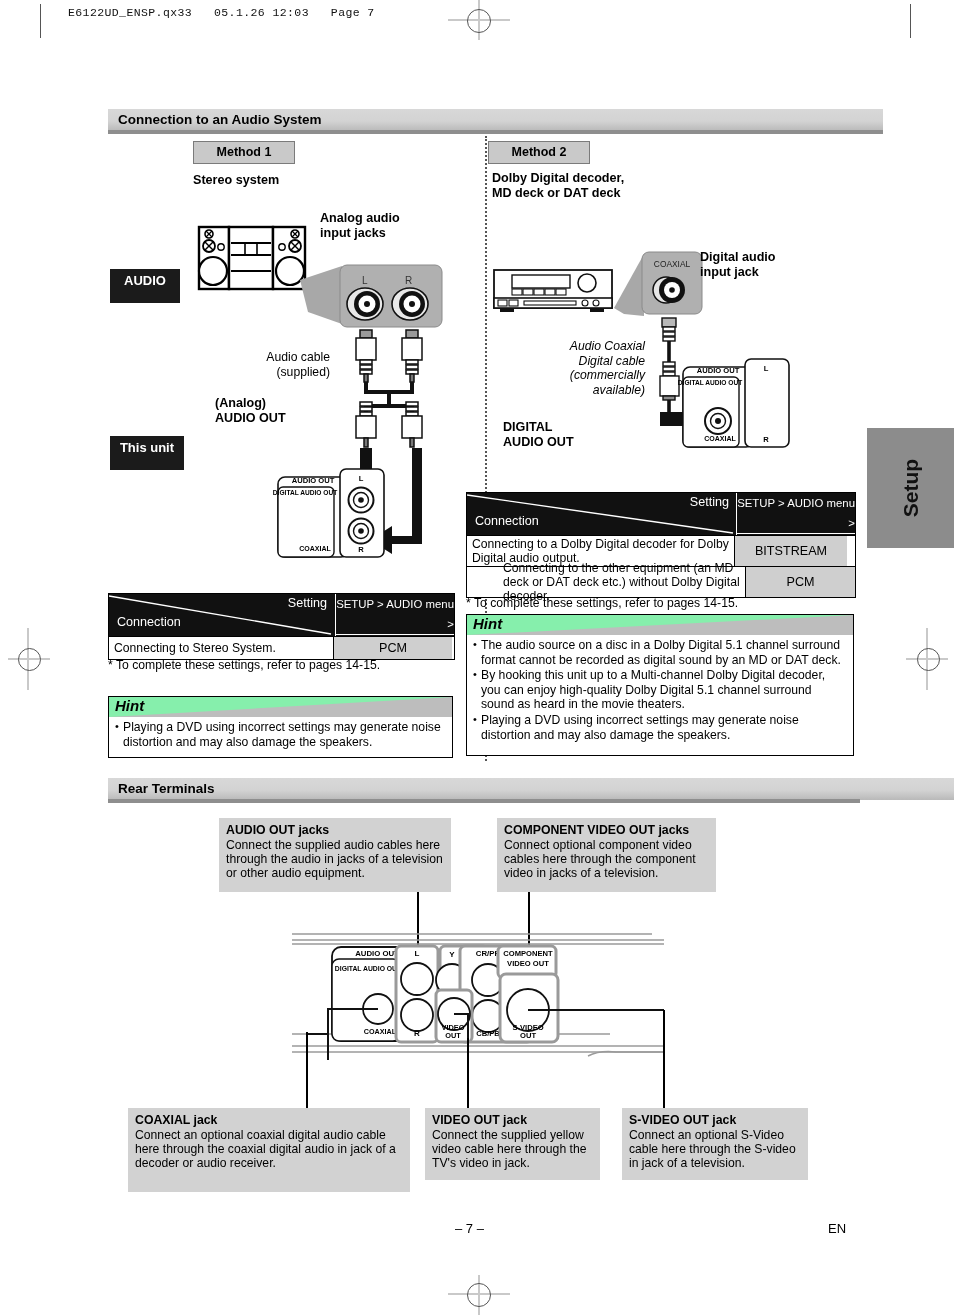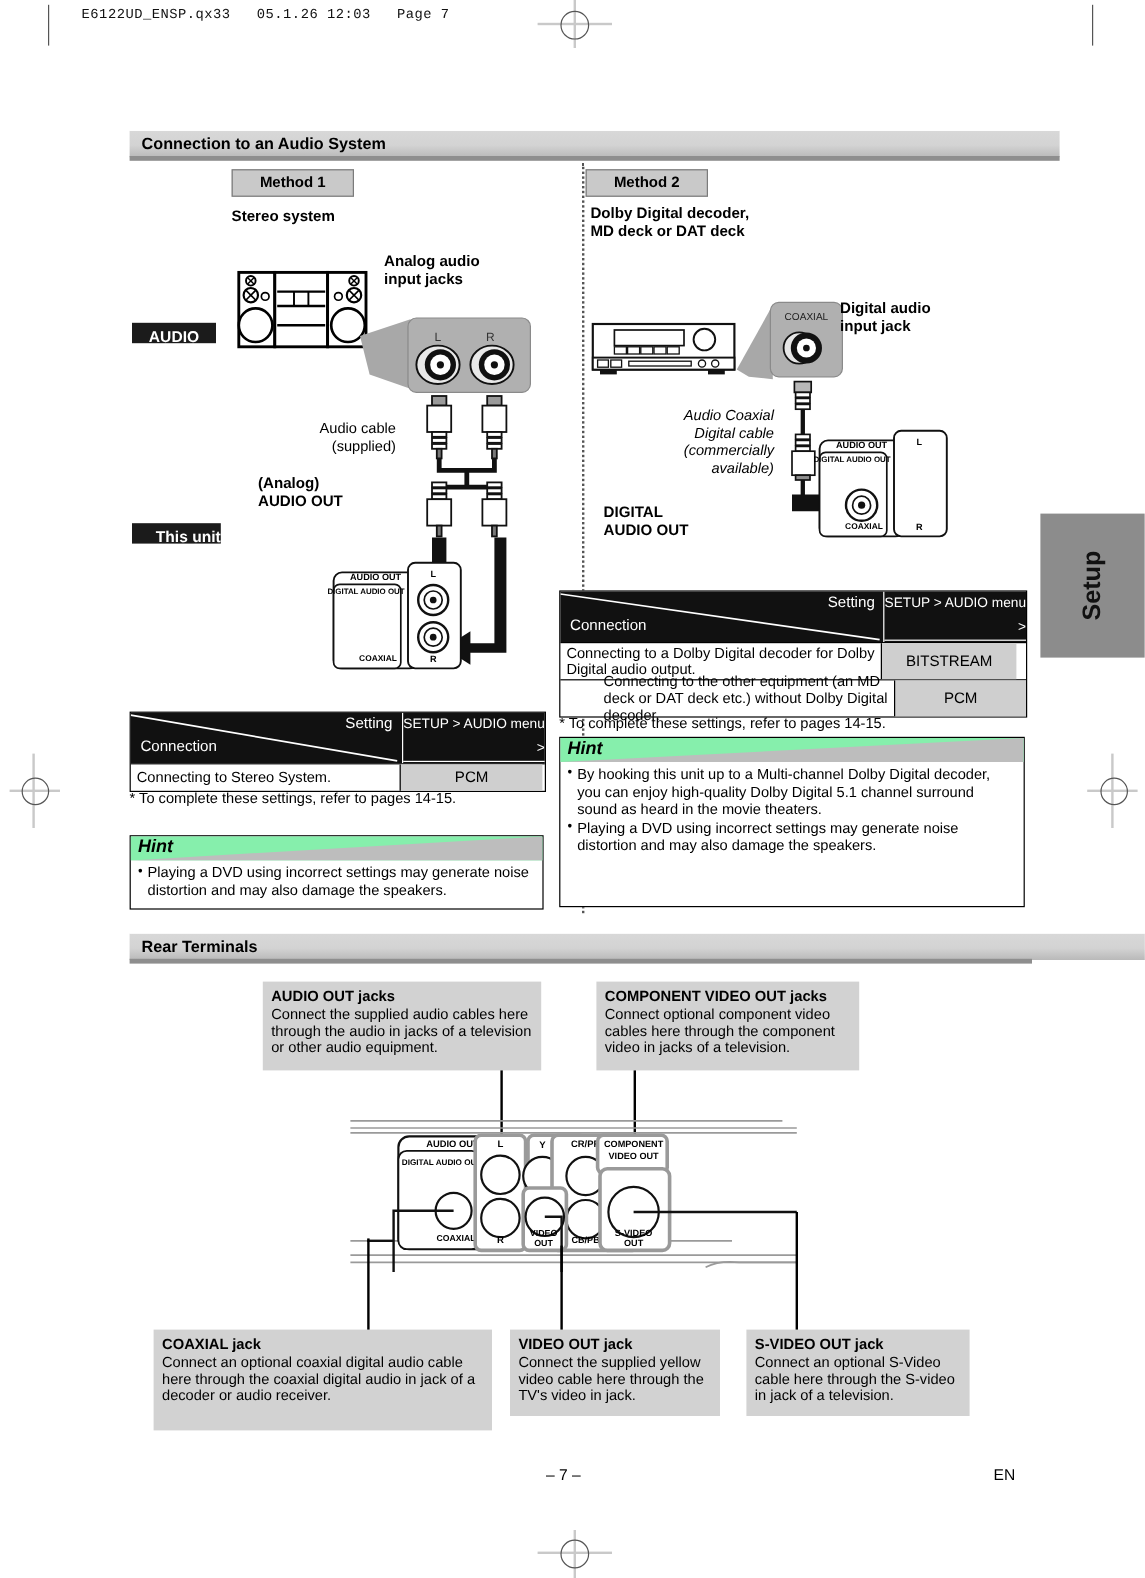--- a/index.html
+++ b/index.html
@@ -22,21 +22,21 @@
       border-top:1px solid #fff;}
   .sec-head .txt{position:absolute;left:10px;top:3px;font-size:13.5px;font-weight:bold;color:#000;}
   .sec-rule{position:absolute;height:4px;background:#8e8e8e;}
 
   
   .pill{position:absolute;background:#c9c9c9;border:1px solid #7b7b7b;
         font-size:12.5px;font-weight:bold;text-align:center;line-height:21px;height:21px;}
 
   
   .badge{position:absolute;background:#1b1b1b;color:#fff;font-size:13px;font-weight:bold;
-         line-height:23px;height:17px;text-align:center;}
+         line-height:23px;height:34px;text-align:center;}
 
   .hd{position:absolute;font-size:12.6px;font-weight:bold;line-height:14.5px;white-space:pre-line;}
   .lt{position:absolute;font-size:12.2px;line-height:14.5px;white-space:pre-line;}
   .lt.right{text-align:right;}
 
   
   .vdots{position:absolute;width:0;border-left:2px dotted #555;}
 
   
   .tbl{position:absolute;border:1px solid #000;background:#fff;}
@@ -173,21 +173,21 @@
   <circle cx="112" cy="42" r="8.5" fill="#fff"></circle>
   <circle cx="112" cy="42" r="3" fill="#111"></circle>
 </svg>
 </div>
 
 <div class="lt right" style="left:215px;top:350px;width:115px;">Audio cable
 (supplied)</div>
 <div class="hd" style="left:215px;top:396px;">(Analog)
 AUDIO OUT</div>
 
-<div class="badge" style="left:110px;top:436px;width:74px;text-align:right;">
+<div class="badge" style="left:110px;top:436px;width:74px;">
   <span>This unit</span>
 </div>
 
 <div class="ill" style="left:348px;top:330px;">
 <svg width="86" height="125" viewBox="0 0 86 125">
   <g stroke="#111" stroke-width="1.5" fill="#fff">
     <rect x="12" y="0" width="12" height="8" fill="#9a9a9a"></rect>
     <rect x="8" y="8" width="20" height="22"></rect>
     <rect x="12" y="30" width="12" height="4"></rect>
         <rect x="12" y="35" width="12" height="4"></rect>
@@ -391,20 +391,21 @@
 <div class="note" style="left:466px;top:596px;">* To complete these settings, refer to pages 14-15.</div>
 
 <div class="hint" style="left:466px;top:614px;width:388px;height:142px;">
   <div class="hbar">
     <svg class="wedge" viewBox="0 0 388 20" preserveAspectRatio="none">
       <polygon points="0,20 388,0 388,20" fill="#bdbdbd"></polygon>
     </svg>
     <div class="ht">Hint</div>
   </div>
   <ul>
+    <li>The audio source on a disc in a Dolby Digital 5.1 channel surround format cannot be recorded as digital sound by an MD or DAT deck.</li>
     <li>By hooking this unit up to a Multi-channel Dolby Digital decoder, you can enjoy high-quality Dolby Digital 5.1 channel surround sound as heard in the movie theaters.</li>
     <li>Playing a DVD using incorrect settings may generate noise distortion and may also damage the speakers.</li>
   </ul>
 </div>
 
 <div class="sec-head" style="left:108px;top:777px;width:864px;">
   <div class="txt">Rear Terminals</div>
 </div>
 <div class="sec-rule" style="left:108px;top:799px;width:752px;"></div>
 

